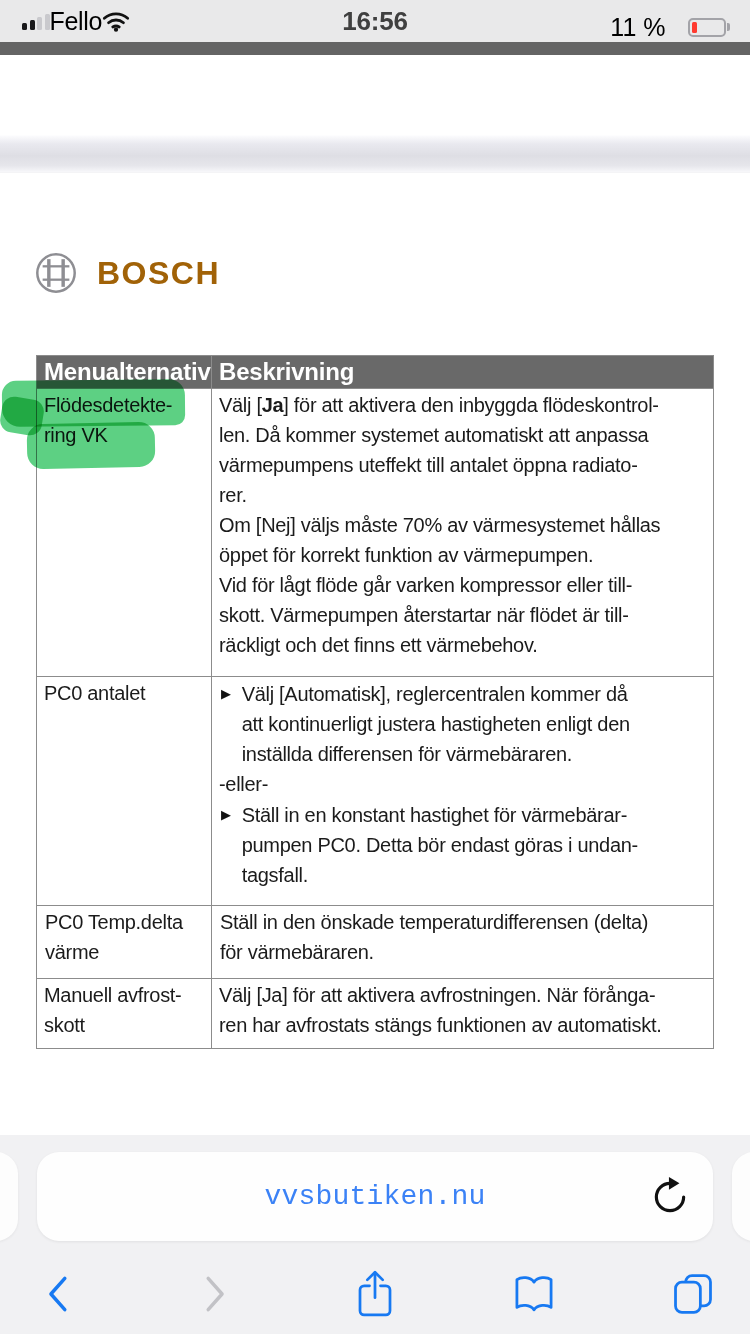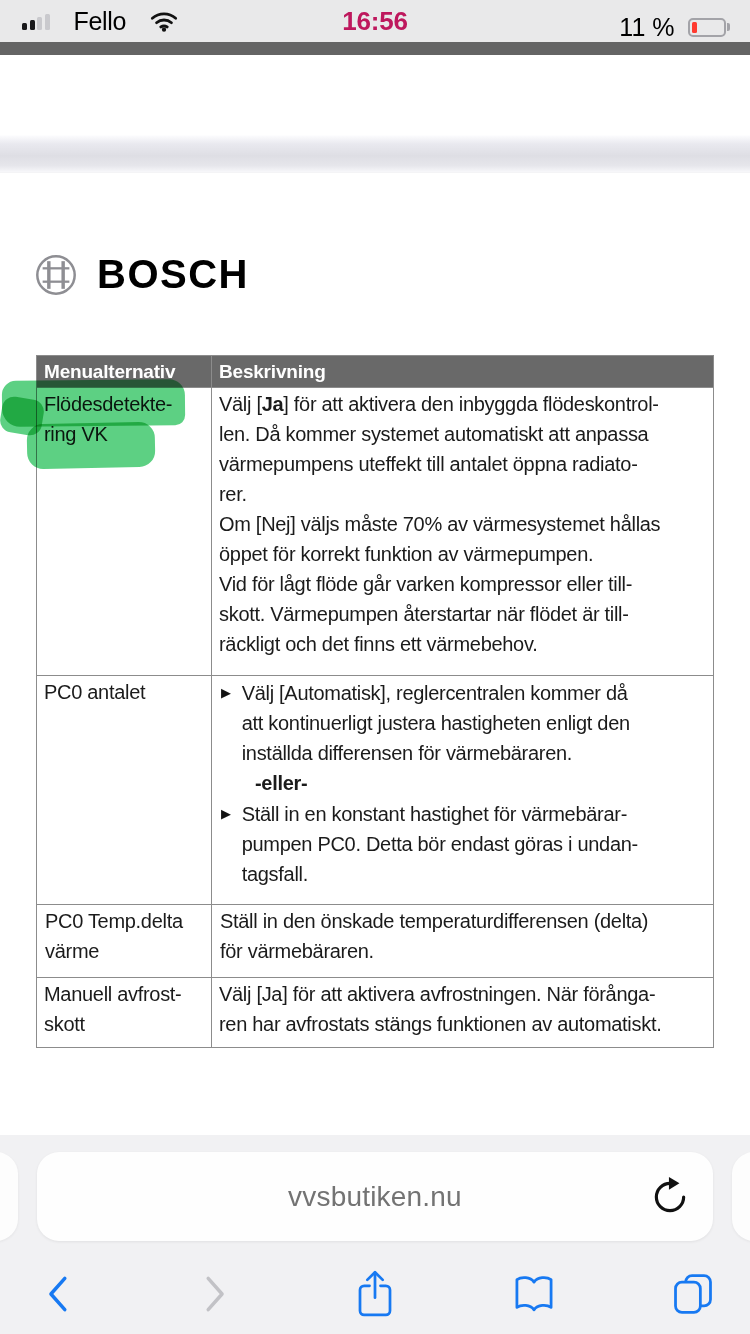--- a/index.html
+++ b/index.html
@@ -11,79 +11,79 @@
   }
   *{box-sizing:border-box;}
   html,body{margin:0;padding:0;}
   body{
     width:750px;height:1334px;position:relative;overflow:hidden;
     background:#ffffff;font-family:"Liberation Sans",sans-serif;
   }
 
   
   .status-bar{position:absolute;top:0;left:0;width:750px;height:42px;background:#e9e9ea;}
-  .sb-left{position:absolute;left:22px;top:0;height:42px;display:flex;align-items:center;gap:24px;}
+  .sb-left{position:absolute;left:22px;top:0;height:42px;display:flex;align-items:center;gap:0;}
   .sig{display:flex;align-items:flex-end;gap:2.5px;height:18px;}
   .sig span{width:5px;border-radius:1.5px;background:#c9c9cd;display:block;}
   .sig .b1{height:7px;background:#19191b;}
   .sig .b2{height:10px;background:#19191b;}
   .sig .b3{height:13px;}
   .sig .b4{height:16px;}
   .carrier{font-size:25px;color:#000;letter-spacing:-0.3px;}
-  .sb-time{position:absolute;left:0;right:0;top:6px;text-align:center;font-size:26px;font-weight:700;color:#be185d;letter-spacing:-0.2px;}
-  .sb-right{position:absolute;right:20px;top:0;height:54px;display:flex;align-items:center;gap:13px;}
+  .sb-time{position:absolute;left:0;right:0;top:6px;text-align:center;font-size:26px;font-weight:700;color:#404040;letter-spacing:-0.2px;}
+  .sb-right{position:absolute;right:20px;top:0;height:54px;display:flex;align-items:center;gap:22px;}
   .bat-pct{font-size:25px;color:#000;}
   .bat{display:flex;align-items:center;}
   .bat-body{width:38px;height:19px;border:2px solid #a3a3a8;border-radius:5px;position:relative;}
   .bat-fill{position:absolute;left:2px;top:2px;bottom:2px;width:5px;border-radius:1.5px;background:var(--battery-red);}
   .bat-nub{width:3px;height:8px;background:#a3a3a8;border-radius:0 2px 2px 0;margin-left:1.5px;}
 
   
   .page-separator{position:absolute;top:42px;left:0;width:750px;height:13px;background:#646464;}
   .gloss-bar{position:absolute;top:135px;left:0;width:750px;height:38px;
     background:linear-gradient(180deg,#fbfbfd 0%,#e9e9ef 22%,#dedee4 55%,#e6e6eb 82%,#f7f7fa 100%);
     border-top:1px solid #fdfdfe;border-bottom:1px solid #f4f4f6;}
 
   
   .logo{position:absolute;top:252px;left:35px;display:flex;align-items:center;gap:20px;}
-  .logo-text{font-size:40px;font-weight:800;letter-spacing:1.5px;color:#000000;}
+  .logo-text{font-size:32px;font-weight:800;letter-spacing:1.5px;color:#a16207;}
 
   
   .manual-table{position:absolute;top:355px;left:36px;width:678px;border-collapse:collapse;table-layout:fixed;}
   .manual-table col.c1{width:175px;}
   .manual-table th{
     background:var(--header-gray);color:#fff;text-align:left;vertical-align:middle;
-    font-size:19px;font-weight:700;height:32px;padding:2px 4px 2px 7px;
+    font-size:24px;font-weight:700;height:32px;padding:2px 4px 2px 7px;
     border:1px solid #8c8c8c;letter-spacing:-0.2px;margin-top:20px;
   }
   .manual-table td{
     border:1px solid #8c8c8c;vertical-align:top;color:#1b1b1b;
     font-size:20px;line-height:30px;padding:1px 6px 8px 7px;letter-spacing:-0.3px;
   }
   .menu-cell,.text-block,.bullet-text{white-space:pre-line;}
   .bullet-line{display:flex;gap:11px;margin-top:1px;}
   .tri{font-size:13px;line-height:30px;padding-left:2px;color:#111;flex:none;}
   .bullet-text{flex:1;}
-  .sep-line{font-weight:700;line-height:30px;margin-left:36px;}
+  .sep-line{font-weight:400;line-height:30px;}
   tr.r0 td{height:288px;margin-left:36px;} tr.r1 td{height:229px;} tr.r2 td{height:73px;padding-left:8px;} tr.r3 td{height:76px;}
 
   
   .hl{position:absolute;mix-blend-mode:multiply;background:var(--hl-green);opacity:0.95;}
   .hl1{left:2px;top:380px;width:183px;height:46px;border-radius:14px 16px 10px 18px;transform:rotate(-0.6deg);}
   .hl2{left:27px;top:423px;width:128px;height:45px;border-radius:16px;transform:rotate(-1.2deg);}
   .hl3{left:1px;top:398px;width:42px;height:36px;border-radius:12px;transform:rotate(9deg);}
 
   
   .bottom-chrome{position:absolute;left:0;top:1135px;width:750px;height:199px;background:#f1f1f3;}
   .url-card{position:absolute;left:37px;top:17px;width:676px;height:89px;background:#fefefe;
     border-radius:22px;box-shadow:0 1px 3px rgba(0,0,0,0.07);display:flex;align-items:center;justify-content:center;}
   .side-card{position:absolute;top:17px;width:46px;height:89px;background:#fdfdfd;border-radius:22px;box-shadow:0 1px 3px rgba(0,0,0,0.06);}
   .side-card.left{left:-28px;}
   .side-card.right{left:732px;}
-  .url-text{font-size:28px;color:#737373;letter-spacing:0.2px;}
+  .url-text{font-size:28px;color:#3b82f6;letter-spacing:0.2px;font-family:Liberation Mono, monospace;}
   .reload-btn{position:absolute;right:22px;top:24px;width:42px;height:42px;background:none;border:none;padding:0;cursor:pointer;}
 
   .toolbar{position:absolute;left:0;top:118px;width:750px;height:81px;display:flex;padding:0 27px;justify-content:space-between;align-items:center;}
   .tb-btn{width:60px;height:64px;background:none;border:none;padding:0;display:flex;align-items:center;justify-content:center;cursor:pointer;}
   .st-a{stroke:var(--accent);fill:none;stroke-linecap:round;stroke-linejoin:round;}
   .st-m{stroke:var(--muted-chevron);fill:none;stroke-linecap:round;stroke-linejoin:round;}
   .st-dark{stroke:#111;fill:none;stroke-linecap:round;}
   .fl-dark{fill:#111;stroke:none;}
   .st-logo{stroke:#8e8e93;fill:none;}
   .tab-front{fill:#f1f1f3;stroke:var(--accent);}

